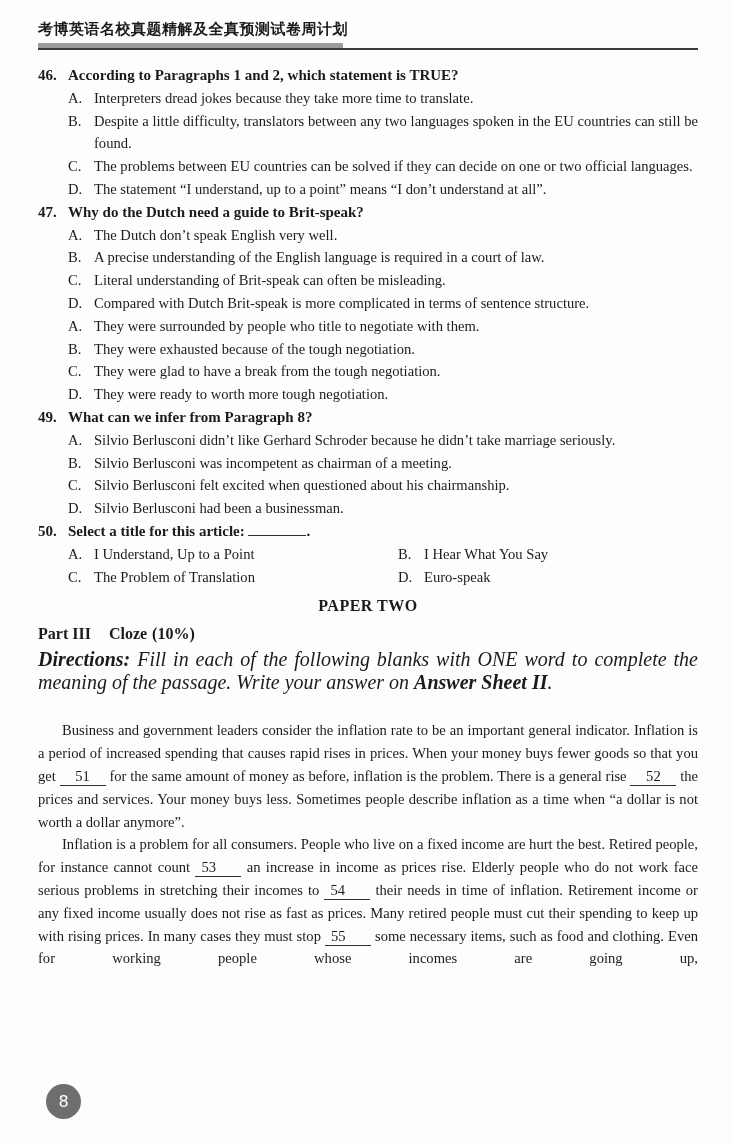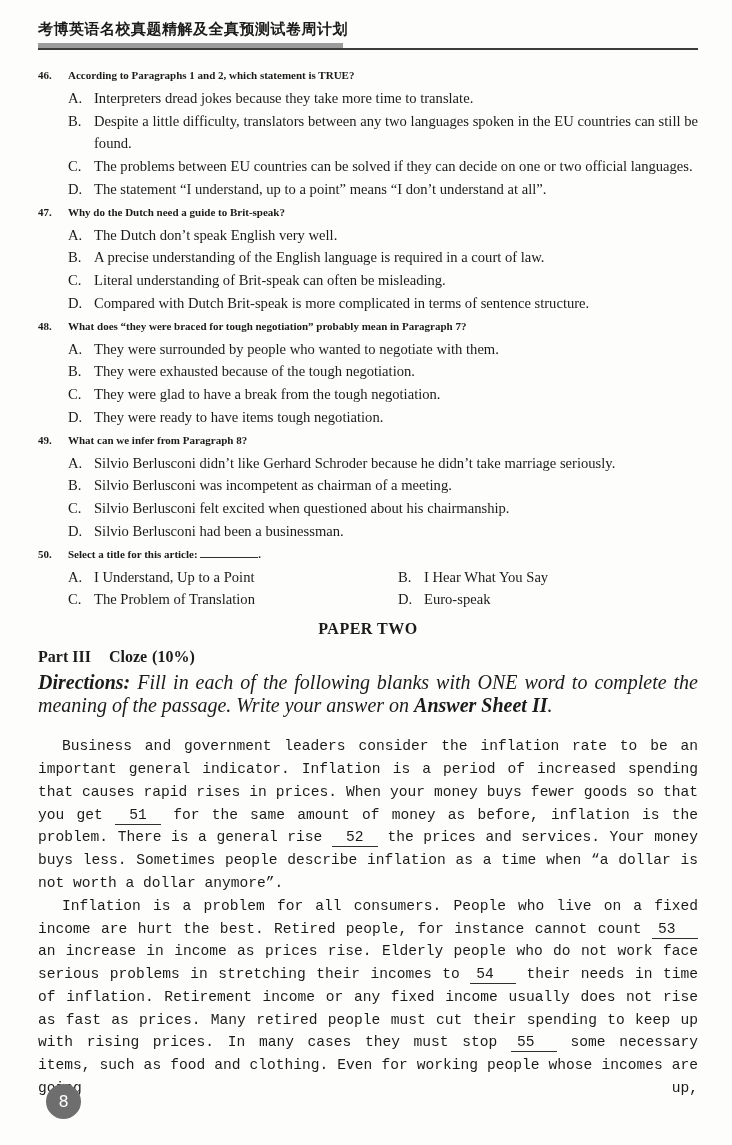--- a/index.html
+++ b/index.html
@@ -18,38 +18,38 @@
     font-family: "DejaVu Sans", sans-serif;
     font-weight: bold; font-size: 15px; letter-spacing: 0.5px;
   }
   .header-rule { position: relative; height: 8px; margin-top: 4px; }
   .rule-thick { position: absolute; left: 0; top: 0; width: 305px; height: 6px; background: var(--rule-gray, #9c9c9c); }
   .rule-thin  { position: absolute; left: 0; top: 5px; right: 0; height: 1.5px; background: #3c3c3c; }
   
   .para { font-size: 14.6px; line-height: 22.8px; text-align: justify; }
   .continuation { margin-top: 15px; }
   .questions { margin-top: 13px; }
-  .q-head { display: flex; font-weight: bold; font-size: 11px; line-height: 22.8px; }
+  .q-head { display: flex; font-weight: bold; font-size: 15px; line-height: 22.8px; }
   .q-num { flex: none; width: 30px; }
   .q-title { flex: 1; }
   .opt { display: flex; font-size: 14.6px; line-height: 22.8px; padding-left: 30px; }
   .opt-label { flex: none; width: 26px; }
   .opt-text { flex: 1; text-align: justify; }
   .two-col { display: grid; grid-template-columns: 1fr 1fr; }
   
   .paper-two {
     text-align: center; font-weight: bold; font-size: 16px;
     letter-spacing: 0.5px; margin: 9px 0 10px 0;
   }
   .part-head { font-weight: bold; font-size: 16px; margin-top: 6px; }
   .part-title { margin-left: 18px; }
   .part-pct { margin-left: 5px; }
   .directions { font-style: italic; font-size: 20px; line-height: 23px; margin-top: 5px; text-align: justify; }
   .bi { font-weight: bold; }
-  .cloze { margin-top: 18px; font-family: Liberation Mono, monospace; }
+  .cloze { margin-top: 25px; }
   .cloze .para { text-indent: 24px; }
   .justify-last { text-align-last: justify; }
   
   .blank {
     display: inline-block; min-width: 46px; padding: 0 6px;
     border-bottom: 1.4px solid #2f2f2f; text-align: center;
     text-indent: 0; line-height: 17px;
   }
   .blank-empty { min-width: 58px; }
   
@@ -121,40 +121,36 @@
               <span class="opt-text">Literal understanding of Brit-speak can often be misleading.</span>
             </div>
             <div class="opt">
               <span class="opt-label">D.</span>
               <span class="opt-text">Compared with Dutch Brit-speak is more complicated in terms of sentence structure.</span>
             </div>
           </div>
   </div>
 
   <div class="question">
-    <div class="q-head">
-      <span class="q-num">48.</span>
-      <span class="q-title">What does “they were braced for tough negotiation” probably mean in Paragraph 7?</span>
-    </div>
-    <div class="q-options">
-            <div class="opt">
-              <span class="opt-label">A.</span>
-              <span class="opt-text">They were surrounded by people who wanted to negotiate with them.</span>
+    <div class="q-options">
+            <div class="opt">
+              <span class="opt-label">A.</span>
+              <span class="opt-text">They were surrounded by people who title to negotiate with them.</span>
             </div>
             <div class="opt">
               <span class="opt-label">B.</span>
               <span class="opt-text">They were exhausted because of the tough negotiation.</span>
             </div>
             <div class="opt">
               <span class="opt-label">C.</span>
               <span class="opt-text">They were glad to have a break from the tough negotiation.</span>
             </div>
             <div class="opt">
               <span class="opt-label">D.</span>
-              <span class="opt-text">They were ready to have items tough negotiation.</span>
+              <span class="opt-text">They were ready to worth more tough negotiation.</span>
             </div>
           </div>
   </div>
 
   <div class="question">
     <div class="q-head">
       <span class="q-num">49.</span>
       <span class="q-title">What can we infer from Paragraph 8?</span>
     </div>
     <div class="q-options">

